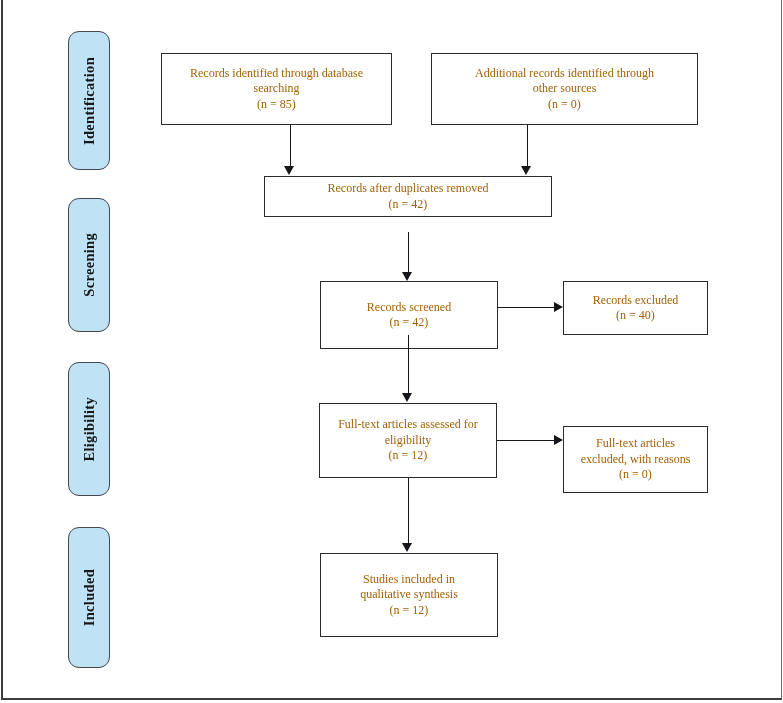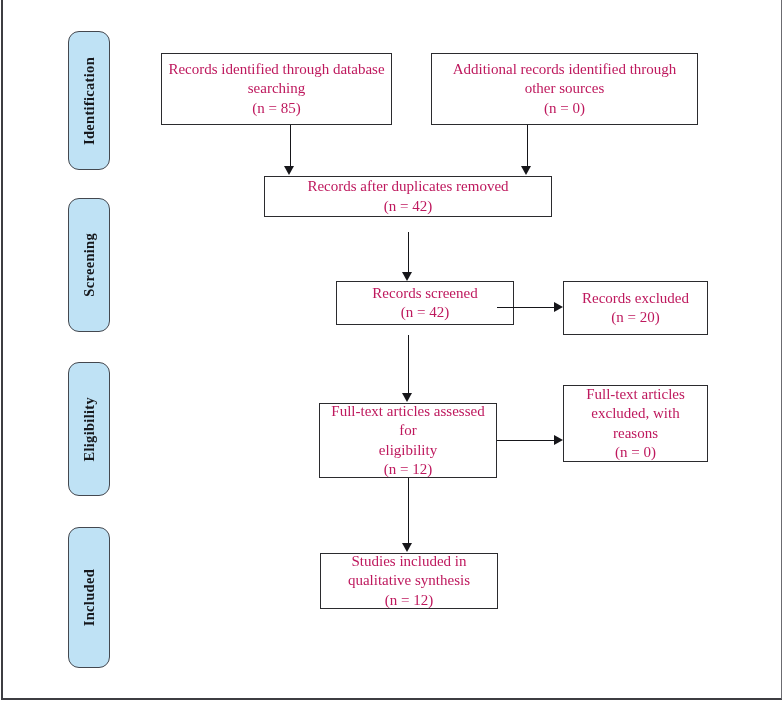--- a/index.html
+++ b/index.html
@@ -62,23 +62,23 @@
     background: #ffffff;
     border: 1.6px solid #2b2b2e;
     box-sizing: border-box;
     display: flex;
     align-items: center;
     justify-content: center;
     text-align: center;
     padding: 2px 6px;
   }
   .flowbox .txt {
-    font-size: 15px;
+    font-size: 12px;
     line-height: 1.28;
-    color: #be185d;
+    color: #a16207;
     white-space: pre-line;
     font-family: "Liberation Serif", "DejaVu Serif", serif;
   }
 
   
   .vline {
     position: absolute;
     width: 0;
     border-left: 1.6px solid #16161a;
     box-sizing: border-box;
@@ -148,53 +148,53 @@
   <div class="arrow-down" style="left:521px; top:166px;"></div>
 
   <div class="flowbox" style="left:264px; top:176px; width:288px; height:41px;">
     <span class="txt">Records after duplicates removed
 (n = 42)</span>
   </div>
 
   <div class="vline" style="left:408px; top:232px; height:42px;"></div>
   <div class="arrow-down" style="left:402px; top:272px;"></div>
 
-  <div class="flowbox" style="left:336px; top:281px; width:178px; height:44px;">
+  <div class="flowbox" style="left:320px; top:281px; width:178px; height:68px;">
     <span class="txt">Records screened
 (n =   42)</span>
   </div>
 
   <div class="hline" style="left:497px; top:307px; width:58px;"></div>
   <div class="arrow-right" style="left:554px; top:302px;"></div>
 
   <div class="flowbox" style="left:563px; top:281px; width:145px; height:54px;">
     <span class="txt">Records excluded
-(n = 20)</span>
+(n = 40)</span>
   </div>
 
   <div class="vline" style="left:408px; top:335px; height:60px;"></div>
   <div class="arrow-down" style="left:402px; top:393px;"></div>
 
   <div class="flowbox" style="left:319px; top:403px; width:178px; height:75px;">
     <span class="txt">Full-text articles assessed for
 eligibility
 (n =   12)</span>
   </div>
 
   <div class="hline" style="left:497px; top:440px; width:58px;"></div>
   <div class="arrow-right" style="left:554px; top:435px;"></div>
 
-  <div class="flowbox" style="left:563px; top:385px; width:145px; height:77px;">
+  <div class="flowbox" style="left:563px; top:426px; width:145px; height:67px;">
     <span class="txt">Full-text articles
 excluded, with reasons
 (n = 0)</span>
   </div>
 
   <div class="vline" style="left:408px; top:478px; height:67px;"></div>
   <div class="arrow-down" style="left:402px; top:543px;"></div>
 
-  <div class="flowbox" style="left:320px; top:553px; width:178px; height:56px;">
+  <div class="flowbox" style="left:320px; top:553px; width:178px; height:84px;">
     <span class="txt">Studies included in
 qualitative synthesis
 (n =   12)</span>
   </div>
 
 </div>
 
 </body></html>

